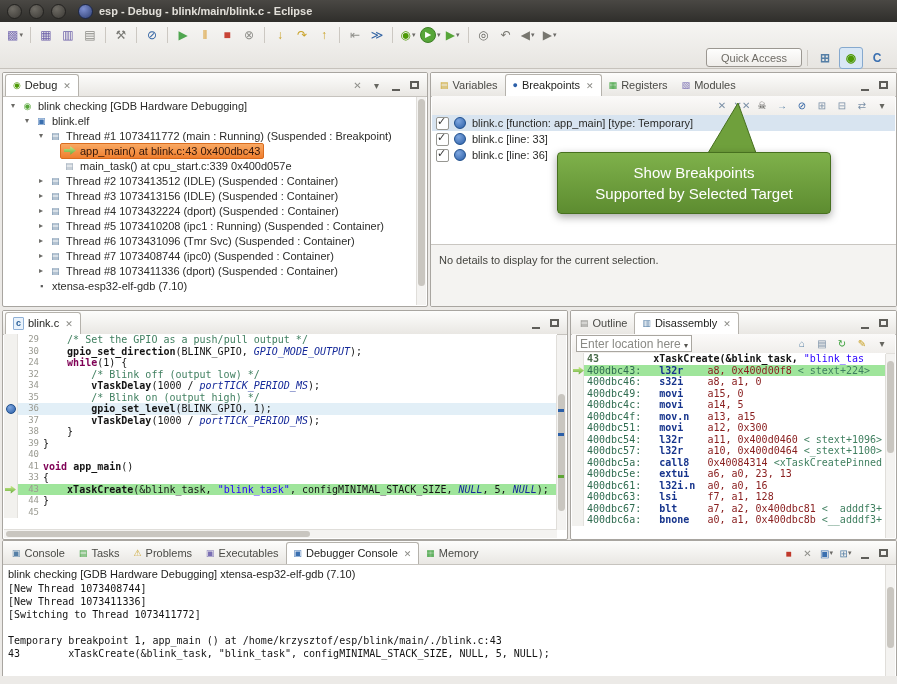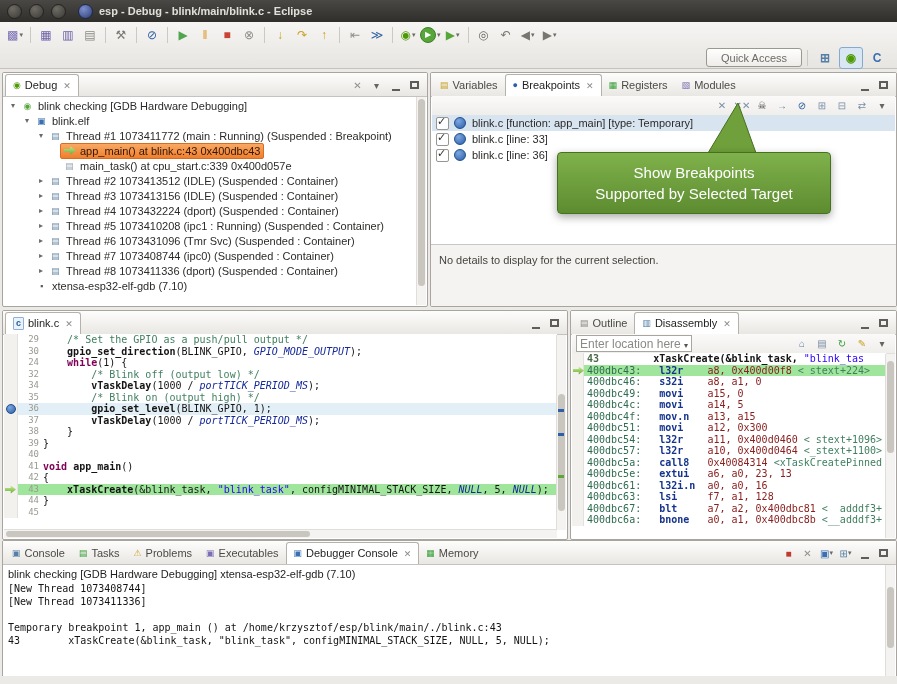--- a/index.html
+++ b/index.html
@@ -579,21 +579,21 @@
         <span class="cl-num">40</span>
         <span class="cl-code"></span>
       </div>
       <div class="cl">
         <span class="cl-ruler"></span>
         <span class="cl-num">41</span>
         <span class="cl-code"><span class="tk-k">void</span><span class="tk-p"> </span><span class="tk-f">app_main</span><span class="tk-p">()</span></span>
       </div>
       <div class="cl">
         <span class="cl-ruler"></span>
-        <span class="cl-num">42</span>
+        <span class="cl-num">33</span>
         <span class="cl-code"><span class="tk-p">{</span></span>
       </div>
       <div class="cl hl-exec">
         <span class="cl-ruler m-arrow"></span>
         <span class="cl-num">43</span>
         <span class="cl-code"><span class="tk-p">    </span><span class="tk-f">xTaskCreate</span><span class="tk-p">(&amp;blink_task, </span><span class="tk-s">"blink_task"</span><span class="tk-p">, configMINIMAL_STACK_SIZE, </span><span class="tk-m">NULL</span><span class="tk-p">, 5, </span><span class="tk-m">NULL</span><span class="tk-p">);</span></span>
       </div>
       <div class="cl">
         <span class="cl-ruler"></span>
         <span class="cl-num">44</span>
@@ -789,20 +789,21 @@
       <span class="hicon">
           <span class="wm-max"></span>
         </span>
     </div>
   </div>
   <div class="con-body">
 
   <div class="con-line hdr">blink checking [GDB Hardware Debugging] xtensa-esp32-elf-gdb (7.10)</div>
       <div class="con-line">[New Thread 1073408744]</div>
       <div class="con-line">[New Thread 1073411336]</div>
+      <div class="con-line">[Switching to Thread 1073411772]</div>
       <div class="con-line"> </div>
       <div class="con-line">Temporary breakpoint 1, app_main () at /home/krzysztof/esp/blink/main/./blink.c:43</div>
       <div class="con-line">43        xTaskCreate(&amp;blink_task, "blink_task", configMINIMAL_STACK_SIZE, NULL, 5, NULL);</div>
     </div>
   <div class="vscroll" style="top:24px;bottom:1px;">
     <div class="vthumb" style="top:20%;height:55%;"></div>
   </div>
 </div>
 
 <div class="statusbar">

